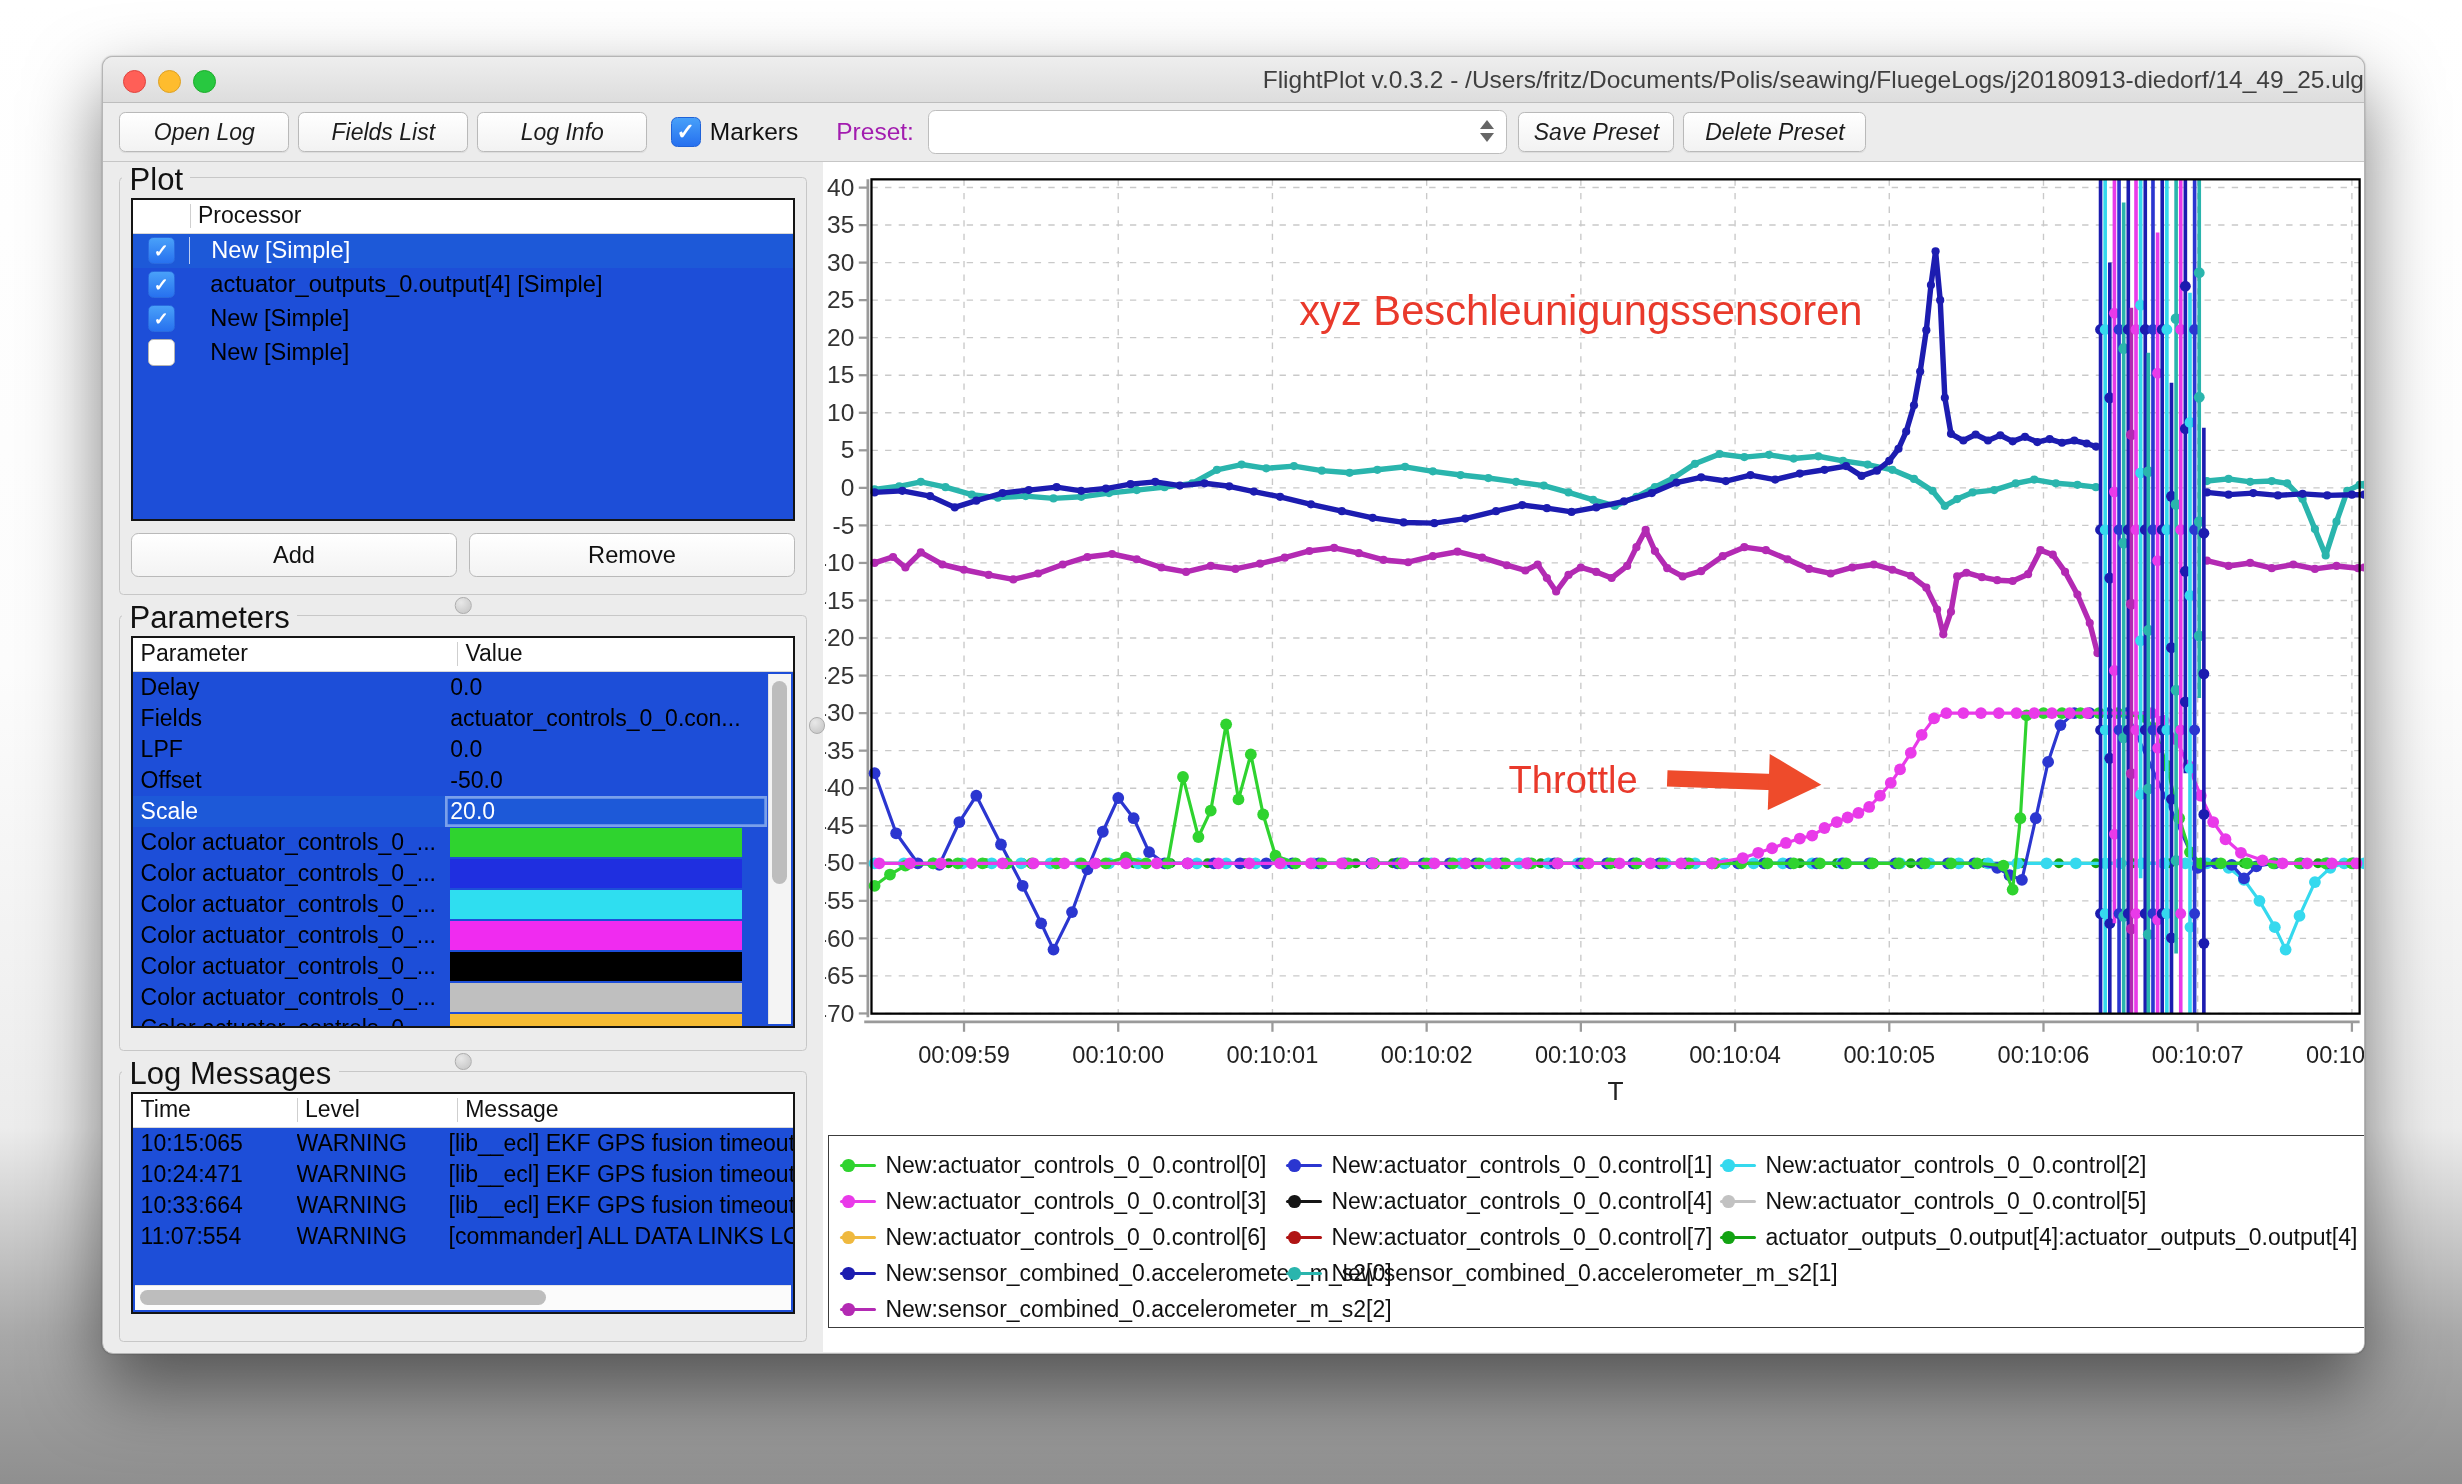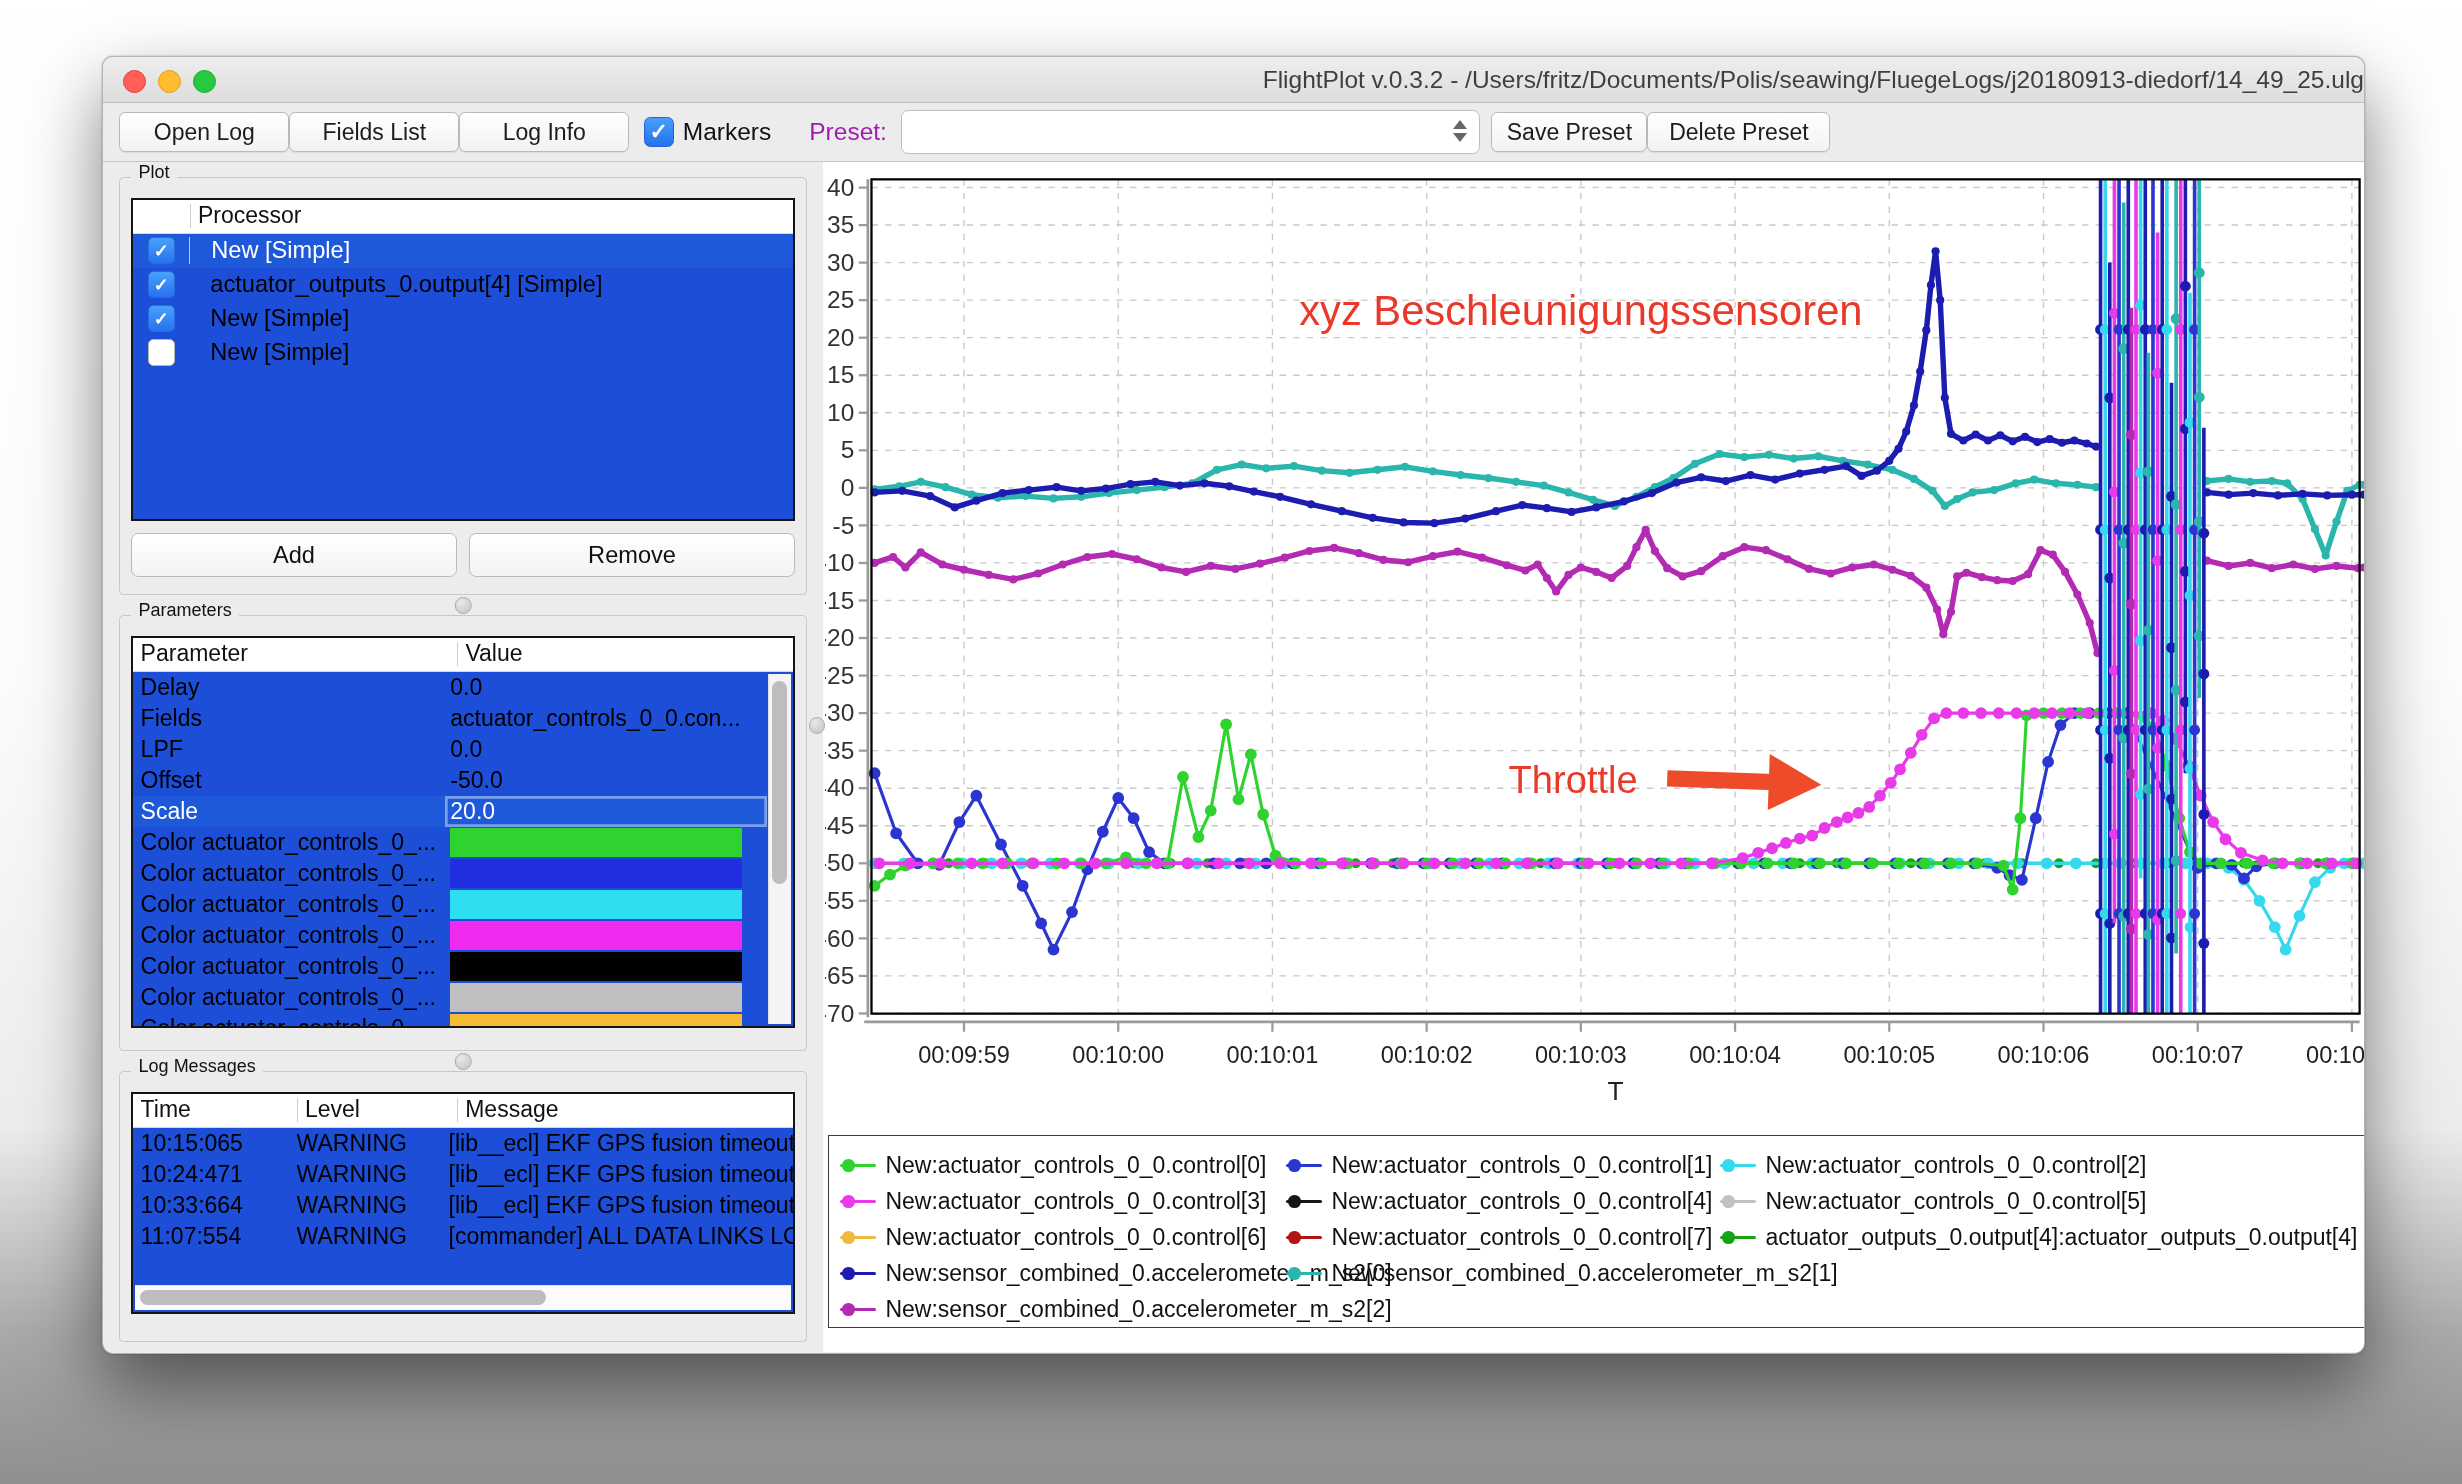--- a/index.html
+++ b/index.html
@@ -16,39 +16,39 @@
   .light.red{background:#ff5f57;border:0.9px solid #e0443e;}
   .light.yellow{background:#febc2e;border:0.9px solid #dea123;}
   .light.green{background:#28c840;border:0.9px solid #1dad2b;}
   .titletext{text-align:right;line-height:45px;font-size:24.5px;color:#3f3f3f;font-weight:500;
              white-space:nowrap;overflow:hidden;}
   
   .toolbar{height:58px;display:flex;align-items:center;padding:0 16.3px;background:#ececec;
            border-bottom:1.8px solid #c6c6c6;}
   .tbtn{height:38px;min-width:168px;background:linear-gradient(#ffffff,#f2f2f2);border:0.9px solid #b9b9b9;
         border-radius:6.4px;font-size:23px;color:#1c1c1c;display:flex;align-items:center;justify-content:center;
-        box-shadow:0 0.9px 0.9px rgba(0,0,0,.07);}
+        margin-right:9px;box-shadow:0 0.9px 0.9px rgba(0,0,0,.07);font-style:italic;}
   .cbx{width:28px;height:28px;border-radius:6.4px;background:linear-gradient(#47a0f9,#2670ef);margin-left:14.5px;
        display:flex;align-items:center;justify-content:center;color:#fff;font-size:22px;font-weight:bold;
        border:0.9px solid #1f62d8;}
   .cbxlabel{font-size:24.5px;color:#111;margin-left:9px;}
   .presetlabel{font-size:24.5px;color:#a21caf;margin-left:38px;font-weight:500;}
   .combo{height:42px;width:577px;margin-left:14.5px;background:#fff;border:0.9px solid #bdbdbd;border-radius:7.3px;
          position:relative;display:flex;align-items:center;}
   .combo input{border:none;outline:none;font-size:23px;flex:1;margin:0 12.7px;background:transparent;}
   .stepper{position:absolute;right:7.3px;top:4.5px;width:23.6px;height:31px;display:flex;flex-direction:column;
            align-items:center;justify-content:center;gap:4.5px;}
   .tri-up{width:0;height:0;border-left:7.3px solid transparent;border-right:7.3px solid transparent;border-bottom:9px solid #666;}
   .tri-dn{width:0;height:0;border-left:7.3px solid transparent;border-right:7.3px solid transparent;border-top:9px solid #666;}
   .toolbar .gap{width:11px;}
   
   .main{display:flex;height:1190px;}
   .leftcol{width:691px;padding:14.5px 0 0 16.3px;flex:none;}
   .group{position:relative;border:1.8px solid #c7c7c7;border-radius:4.5px;background:#ececec;margin-right:3.6px;}
-  .grouptitle{position:absolute;top:-15.4px;left:11px;background:#ececec;padding:0 7.3px;font-size:18px;color:#111;}
+  .grouptitle{position:absolute;top:-15.4px;left:2px;background:#ececec;padding:0 7.3px;font-size:31px;color:#111;}
   .gbody{padding:20px 11px 11px 11px;}
   .datatable{background:#1d4ed8;border:2.7px solid #141414;overflow:hidden;position:relative;}
   .thead{display:flex;height:33px;align-items:center;border-bottom:0.9px solid #d8d8d8;background:#fff;font-size:23px;color:#111;}
   .thead .hcell{border-left:0.9px solid #cfcfcf;padding-left:7.3px;height:23.6px;line-height:23.6px;}
   .thead .hcell:first-child{border-left:none;}
   
   .plotrow{display:flex;height:34px;align-items:center;font-size:23.6px;color:#000;}
   .plotrow.sel{background:#1d59d8;color:#fff;}
   .ckcol{width:56px;display:flex;justify-content:center;flex:none;}
   .ck{width:24.5px;height:24.5px;border-radius:5.4px;display:flex;align-items:center;justify-content:center;}

